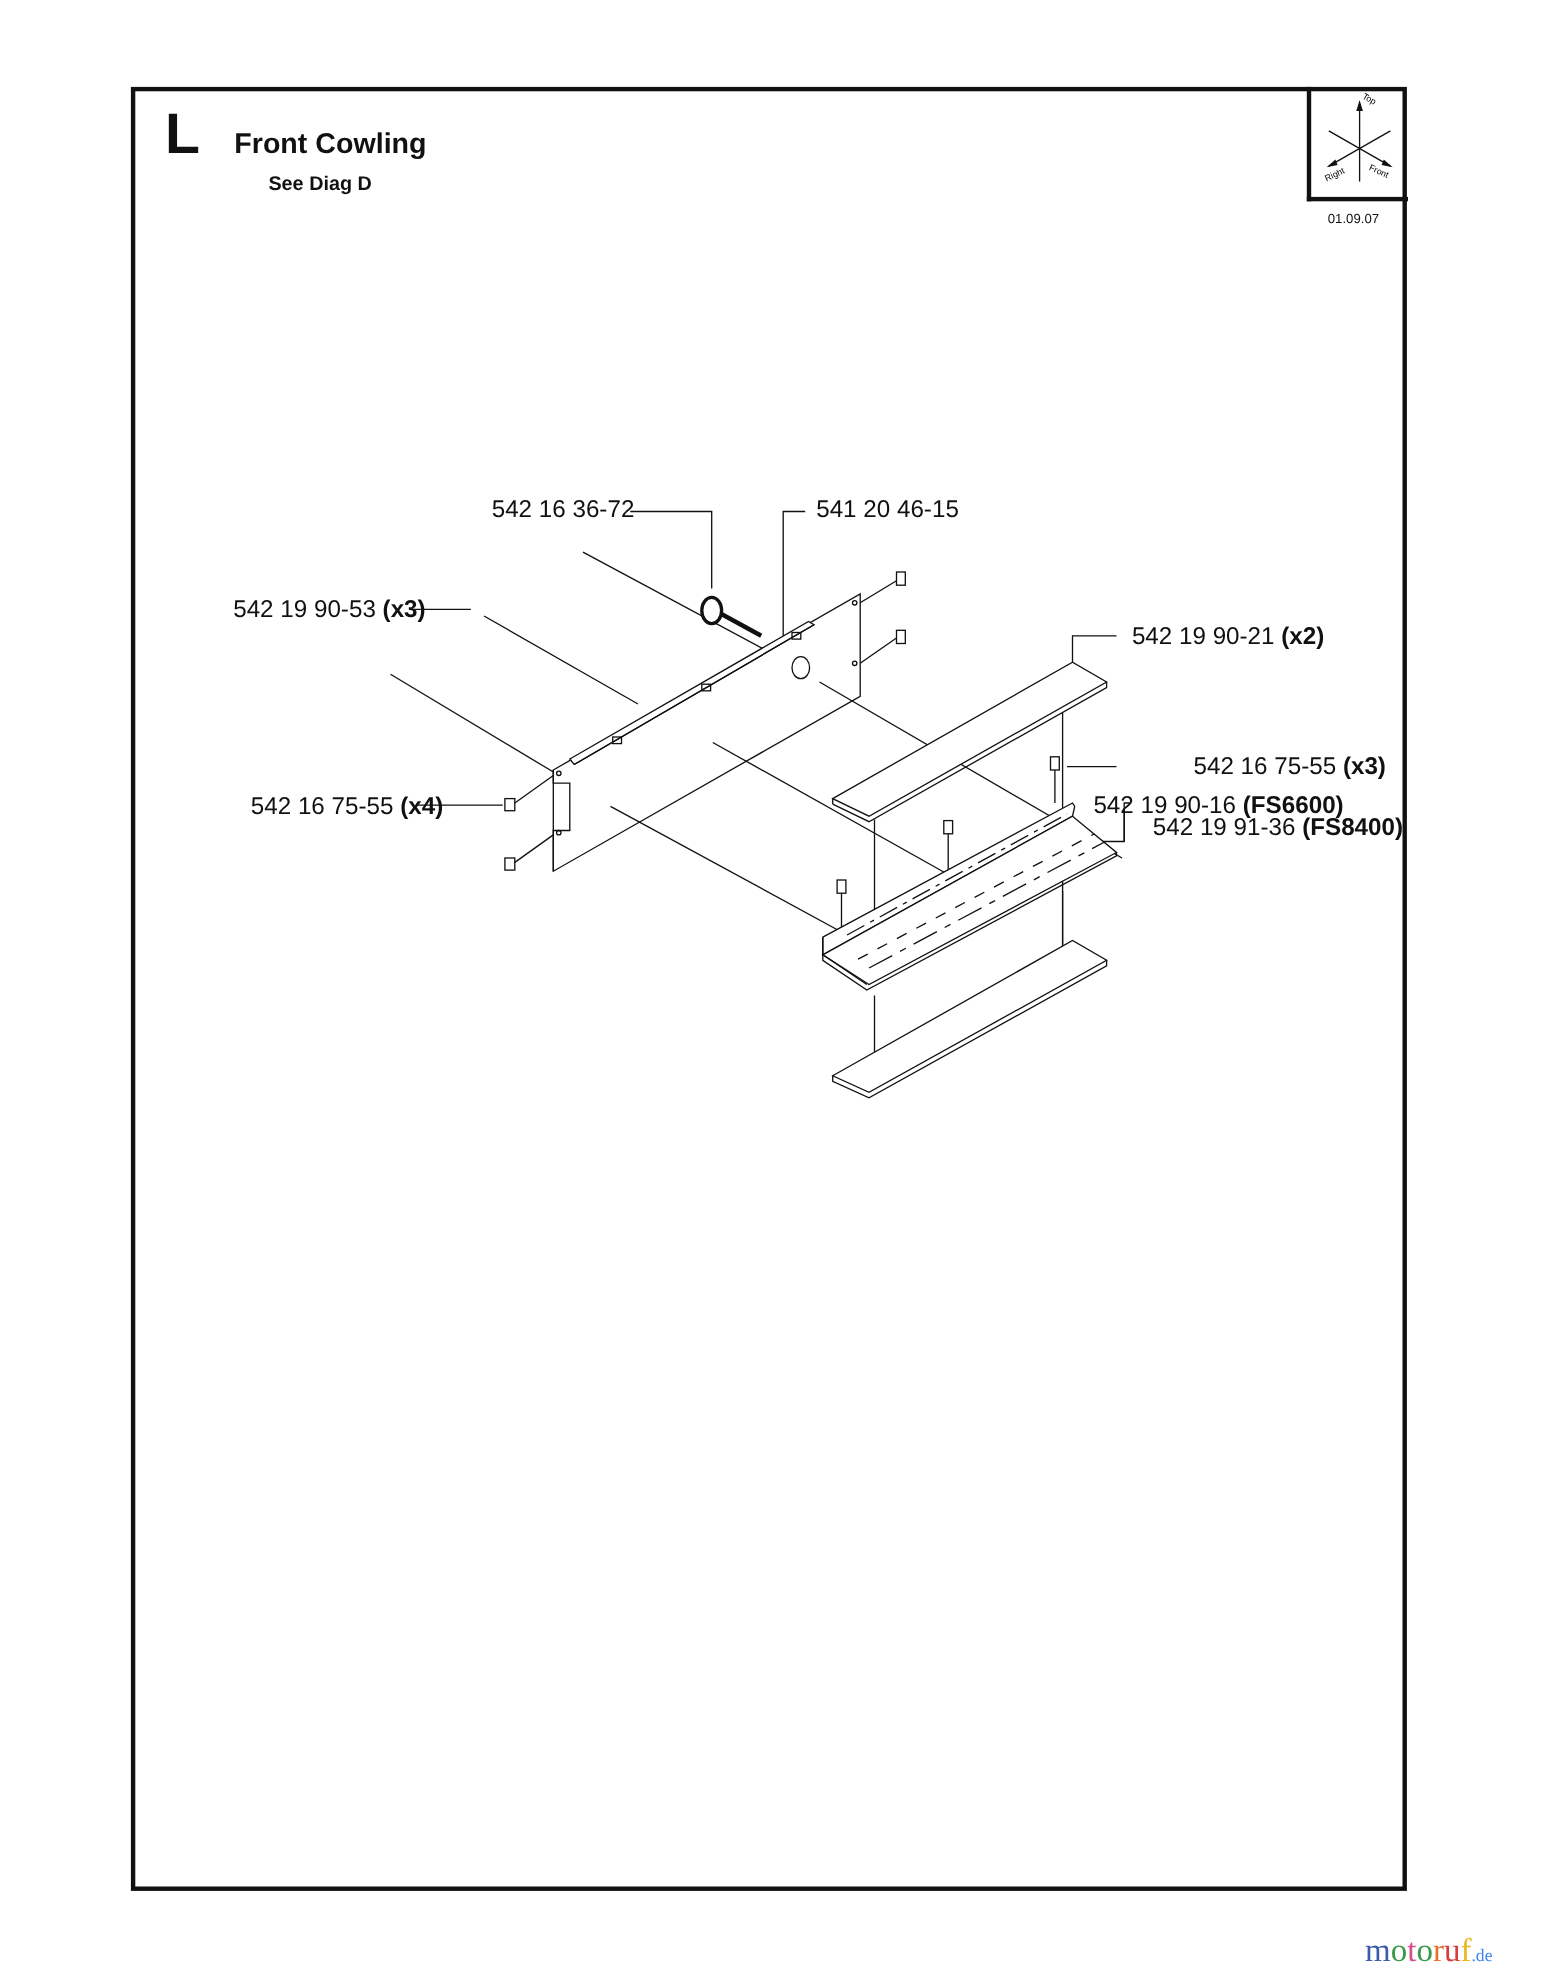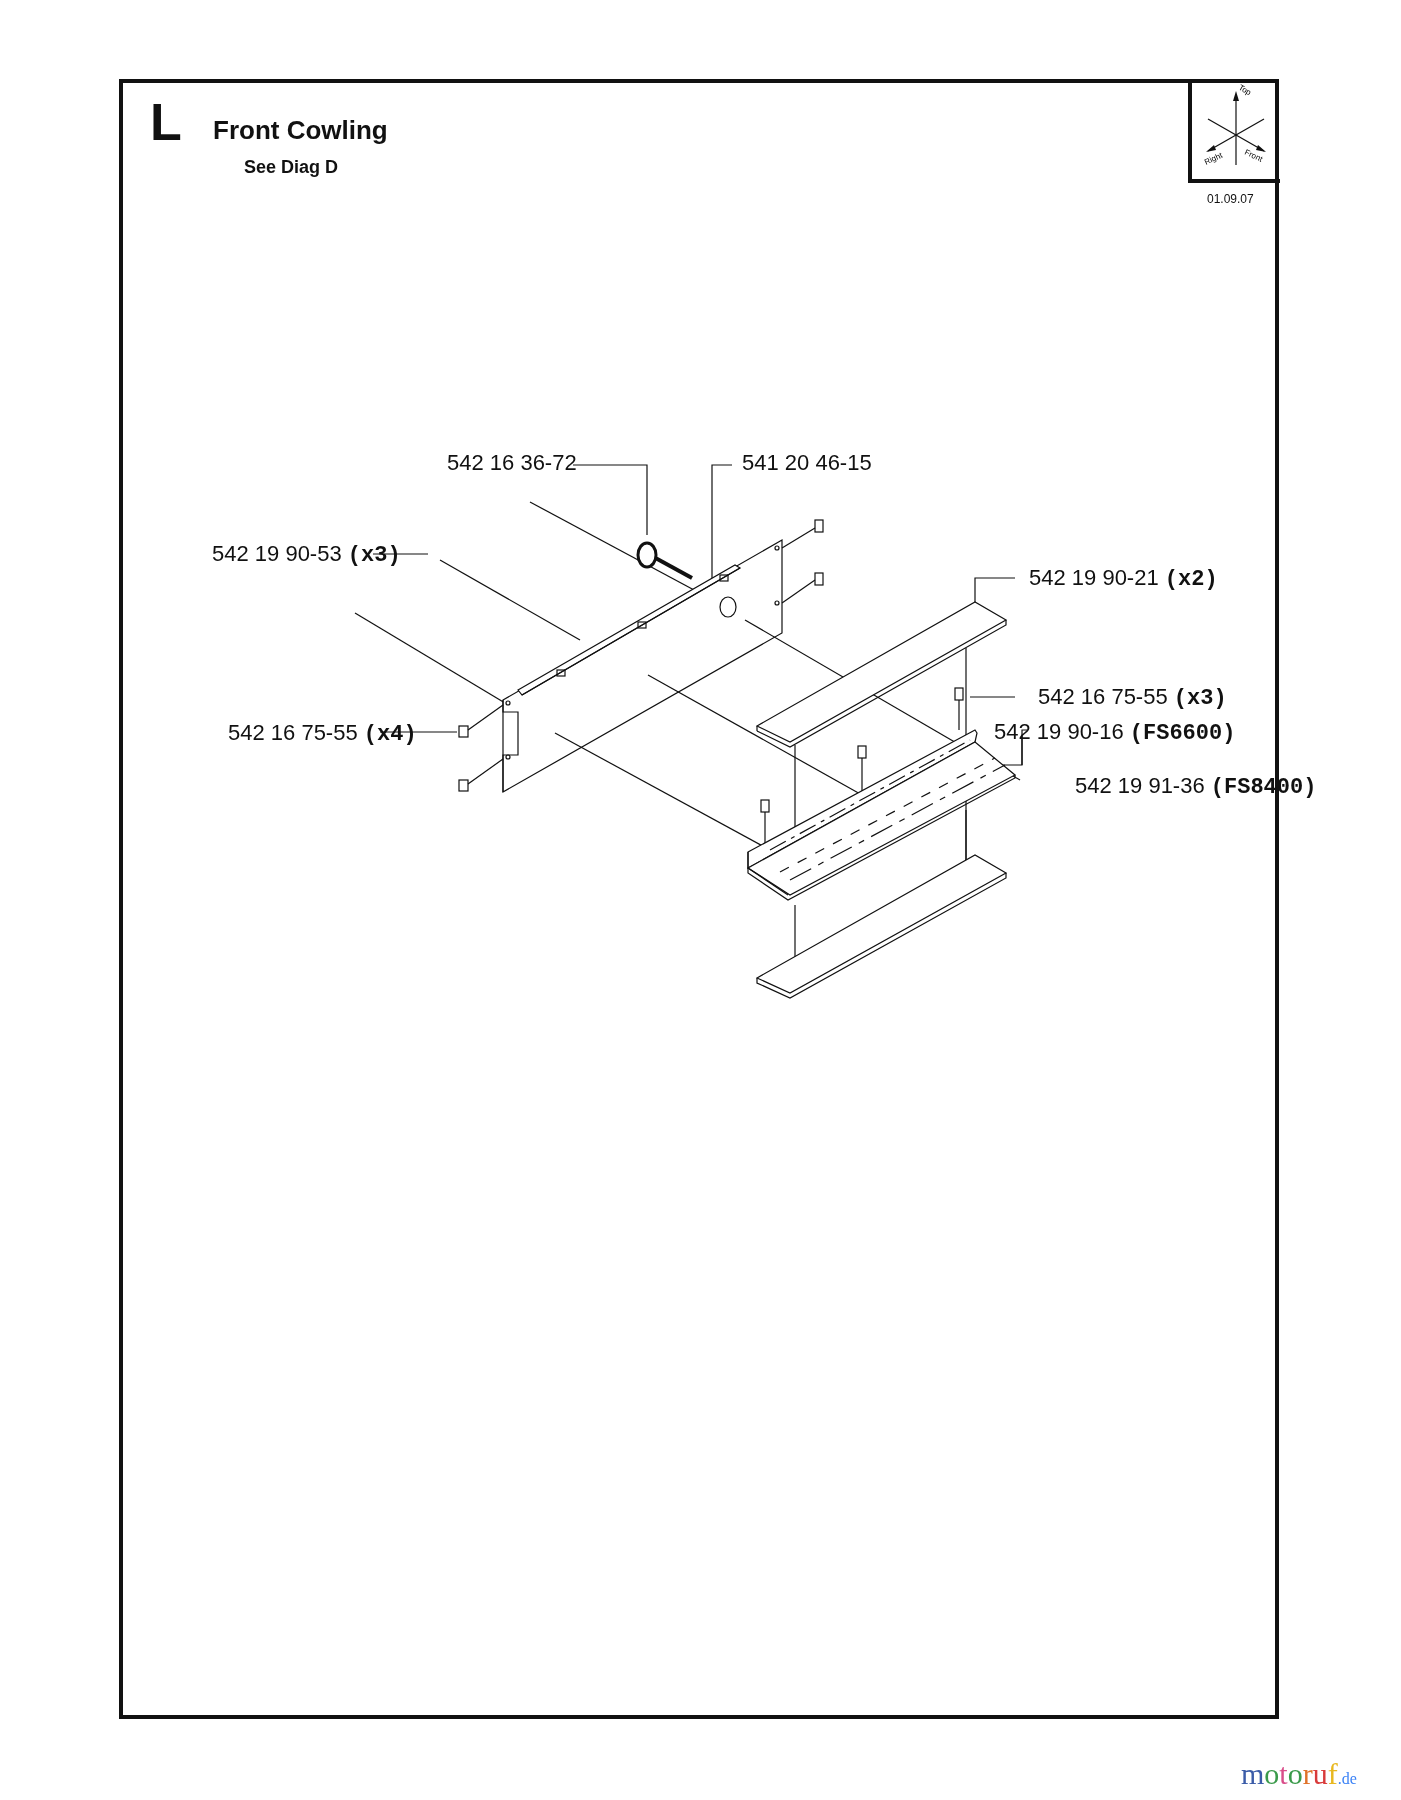--- a/index.html
+++ b/index.html
@@ -7,21 +7,21 @@
          font-family: "Liberation Sans", "DejaVu Sans", sans-serif; color: #111; }
   .frame { position: absolute; left: 119px; top: 79px; width: 1160px; height: 1640px;
            border: 4px solid #111; box-sizing: border-box; }
   .section-letter { position: absolute; left: 150px; top: 96px; font-size: 52px; font-weight: bold; line-height: 52px; }
   .title { position: absolute; left: 213px; top: 115px; font-size: 26px; font-weight: bold; }
   .subtitle { position: absolute; left: 244px; top: 157px; font-size: 18px; font-weight: bold; }
   .compass-box { position: absolute; left: 1188px; top: 79px; width: 92px; height: 104px;
                  border-left: 4px solid #111; border-bottom: 4px solid #111; box-sizing: border-box; }
   .date { position: absolute; left: 1207px; top: 192px; font-size: 12px; }
   .callout { position: absolute; font-size: 22px; white-space: nowrap; line-height: 20px; }
-  .callout b { font-weight: bold; font-family: Liberation Mono, monospace; }
+  .callout b { font-weight: bold; }
   svg.drawing { position: absolute; left: 0; top: 0; }
   .watermark { position: absolute; left: 1241px; top: 1757px; font-family: "Liberation Serif", serif; font-size: 30px; letter-spacing: 0px; }
   .wm-m { color: #3b5ca8; } .wm-o1 { color: #3a9a4a; } .wm-t { color: #d94d8a; } .wm-o2 { color: #3a9a4a; }
   .wm-r { color: #e0732a; } .wm-u { color: #d93b3b; } .wm-f { color: #e8b820; }
   .wm-de { font-size: 16px; color: #3b82f6; }
 </style>
 </head>
 <body>
 
 <div class="frame"></div>
@@ -131,30 +131,30 @@
   <span>541 20 46-15</span>
 </div>
 <div class="callout" style="left:212px; top:544px;">
   <span>542 19 90-53</span>
   <b>(x3)</b>
 </div>
 <div class="callout" style="left:1029px; top:568px;">
   <span>542 19 90-21</span>
   <b>(x2)</b>
 </div>
-<div class="callout" style="left:1038px; top:687px;">
+<div class="callout" style="left:1085px; top:687px;">
   <span>542 16 75-55</span>
   <b>(x3)</b>
 </div>
 <div class="callout" style="left:228px; top:723px;">
   <span>542 16 75-55</span>
   <b>(x4)</b>
 </div>
 <div class="callout" style="left:994px; top:722px;">
   <span>542 19 90-16</span>
   <b>(FS6600)</b>
 </div>
-<div class="callout" style="left:1075px; top:742px;margin-top:34px;">
+<div class="callout" style="left:1048px; top:742px;">
   <span>542 19 91-36</span>
   <b>(FS8400)</b>
 </div>
 
 <div class="watermark"><span class="wm-m">m</span><span class="wm-o1">o</span><span class="wm-t">t</span><span class="wm-o2">o</span><span class="wm-r">r</span><span class="wm-u">u</span><span class="wm-f">f</span><span class="wm-de">.de</span></div>
 
 </body></html>

